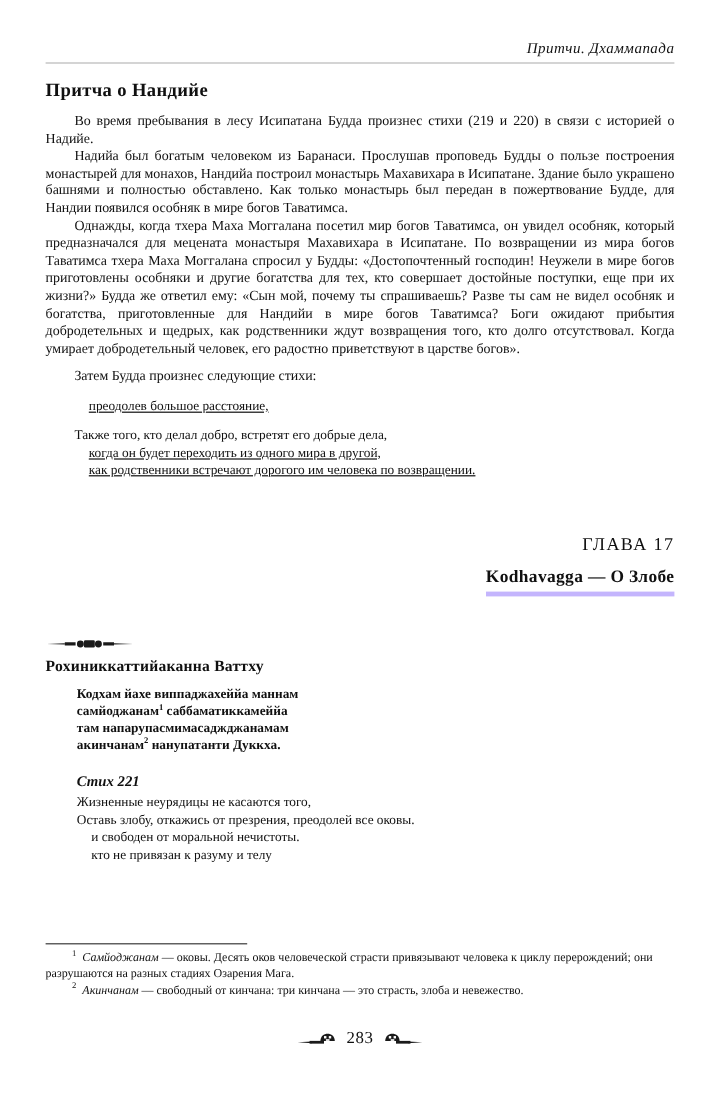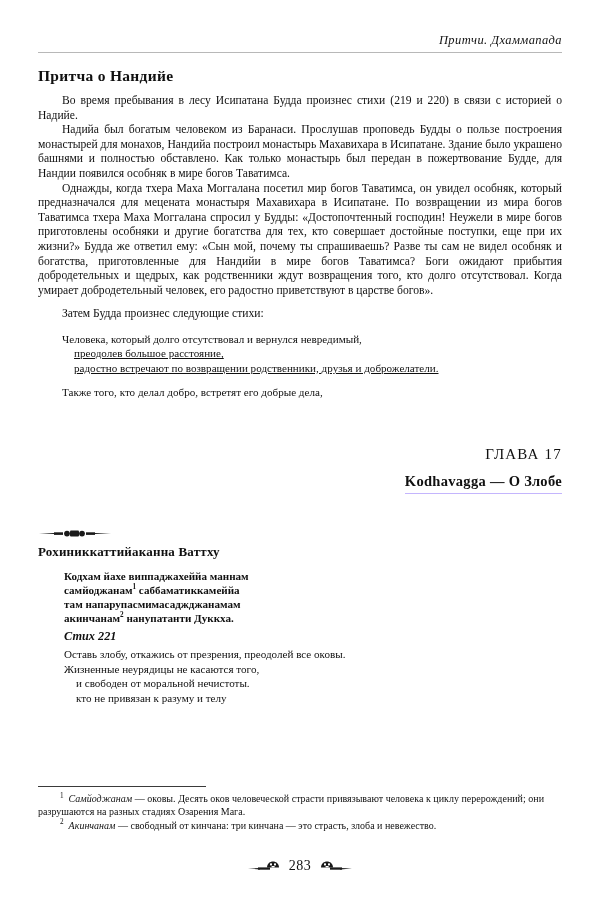--- a/index.html
+++ b/index.html
@@ -87,21 +87,21 @@
     text-align: right;
   }
   .chapter-number {
     font-size: 15px;
     letter-spacing: 1.2px;
     margin-bottom: 9px;
   }
   .chapter-title-wrap {
     display: inline-block;
     padding-bottom: 3px;
-    border-bottom: 1px solid #c4b5fd;
+    border-bottom: 4px solid #c4b5fd;
   }
   .chapter-title {
     font-size: 14.5px;
     font-weight: bold;
     letter-spacing: 0.3px;
   }
 
   
   .ornament-row {
     margin-top: 34px;
@@ -127,21 +127,21 @@
   }
   .pali .vline { display: block; font-weight: bold; }
   sup.fn {
     font-size: 7.2px;
     vertical-align: super;
     line-height: 0;
   }
 
   
   .verse-num {
-    margin-top: 4px;
+    margin-top: 16px;
     padding-left: 26px;
     font-style: italic;
     font-weight: bold;
     font-size: 12.3px;
   }
   .verse-body {
     margin-top: 3px;
     padding-left: 26px;
     font-size: 11.1px;
     line-height: 14.4px;
@@ -205,26 +205,26 @@
 
   <div>
     <p class="body">Во время пребывания в лесу Исипатана Будда произнес стихи (219 и 220) в связи с историей о Надийе.</p>
     <p class="body">Надийа был богатым человеком из Баранаси. Прослушав проповедь Будды о пользе построения монастырей для монахов, Нандийа построил монастырь Махавихара в Исипатане. Здание было украшено башнями и полностью обставлено. Как только монастырь был передан в пожертвование Будде, для Нандии появился особняк в мире богов Таватимса.</p>
     <p class="body">Однажды, когда тхера Маха Моггалана посетил мир богов Таватимса, он увидел особняк, который предназначался для мецената монастыря Махавихара в Исипатане. По возвращении из мира богов Таватимса тхера Маха Моггалана спросил у Будды: «Достопочтенный господин! Неужели в мире богов приготовлены особняки и другие богатства для тех, кто совершает достойные поступки, еще при их жизни?» Будда же ответил ему: «Сын мой, почему ты спрашиваешь? Разве ты сам не видел особняк и богатства, приготовленные для Нандийи в мире богов Таватимса? Боги ожидают прибытия добродетельных и щедрых, как родственники ждут возвращения того, кто долго отсутствовал. Когда умирает добродетельный человек, его радостно приветствуют в царстве богов».</p>
   </div>
 
   <p class="lead-in">Затем Будда произнес следующие стихи:</p>
 
   <div class="stanza">
-    <span class="vline">Человека, который долго отсутствовал и вернулся невредимый,</span>
     <span class="vline ind">преодолев большое расстояние,</span>
-    <span class="vline ind">радостно встречают по возвращении родственники, друзья и доброжелатели.</span>
   </div>
   <div class="stanza">
     <span class="vline">Также того, кто делал добро, встретят его добрые дела,</span>
+    <span class="vline ind">когда он будет переходить из одного мира в другой,</span>
+    <span class="vline ind">как родственники встречают дорогого им человека по возвращении.</span>
   </div>
 
   <div class="chapter">
     <div class="chapter-number">ГЛАВА 17</div>
     <div class="chapter-title-wrap">
       <span class="chapter-title">Kodhavagga — О Злобе</span>
     </div>
   </div>
 
   <div class="ornament-row">
@@ -252,22 +252,22 @@
     <span class="vline">
       <span>там напарупасмимасаджджанамам</span>
     </span>
     <span class="vline">
       <span>акинчанам</span><sup class="fn">2</sup><span> нанупатанти Дуккха.</span>
     </span>
   </div>
 
   <div class="verse-num">Стих 221</div>
   <div class="verse-body">
+    <span class="vline">Жизненные неурядицы не касаются того,</span>
     <span class="vline">Оставь злобу, откажись от презрения, преодолей все оковы.</span>
-    <span class="vline">Жизненные неурядицы не касаются того,</span>
     <span class="vline ind">и свободен от моральной нечистоты.</span>
     <span class="vline ind">кто не привязан к разуму и телу</span>
   </div>
 
   <div class="footnotes">
     <div class="fn-rule"></div>
     <div class="fn-item">
       <sup class="fn-marker">1</sup><span class="fn-term">Самйоджанам</span><span> — оковы. Десять оков человеческой страсти привязывают человека к циклу перерождений; они разрушаются на разных стадиях Озарения Мага.</span>
     </div>
     <div class="fn-item">

